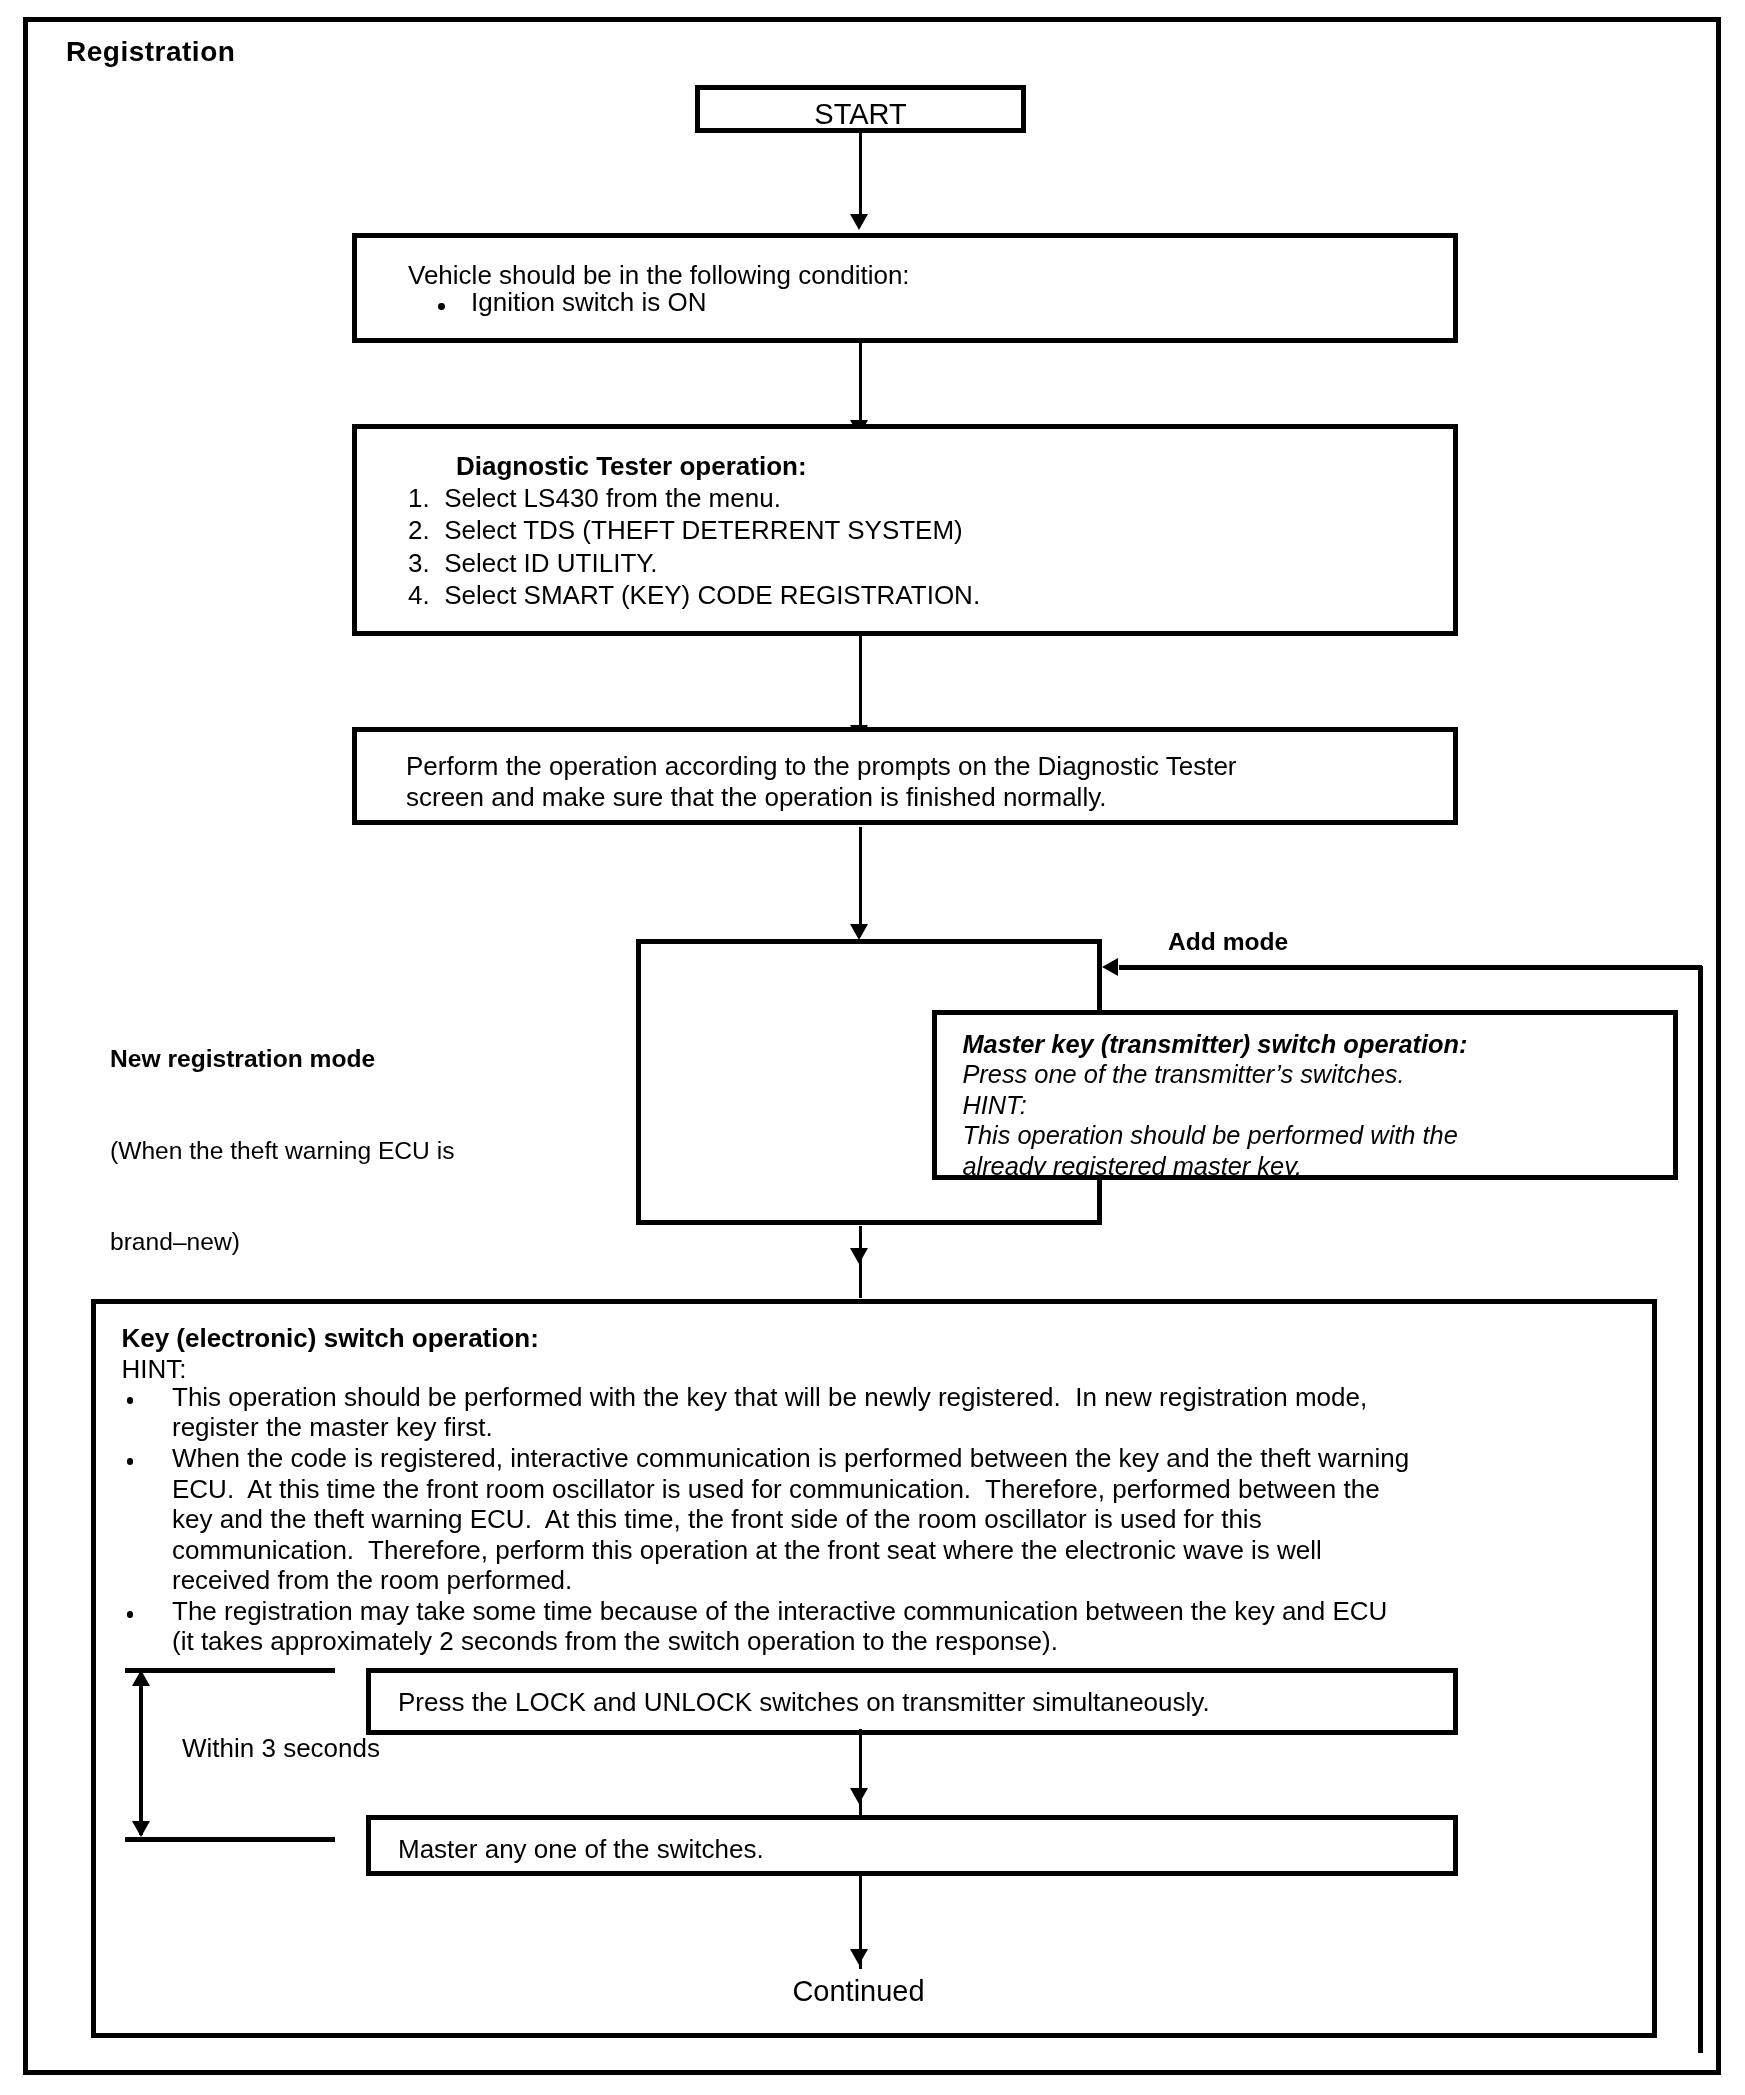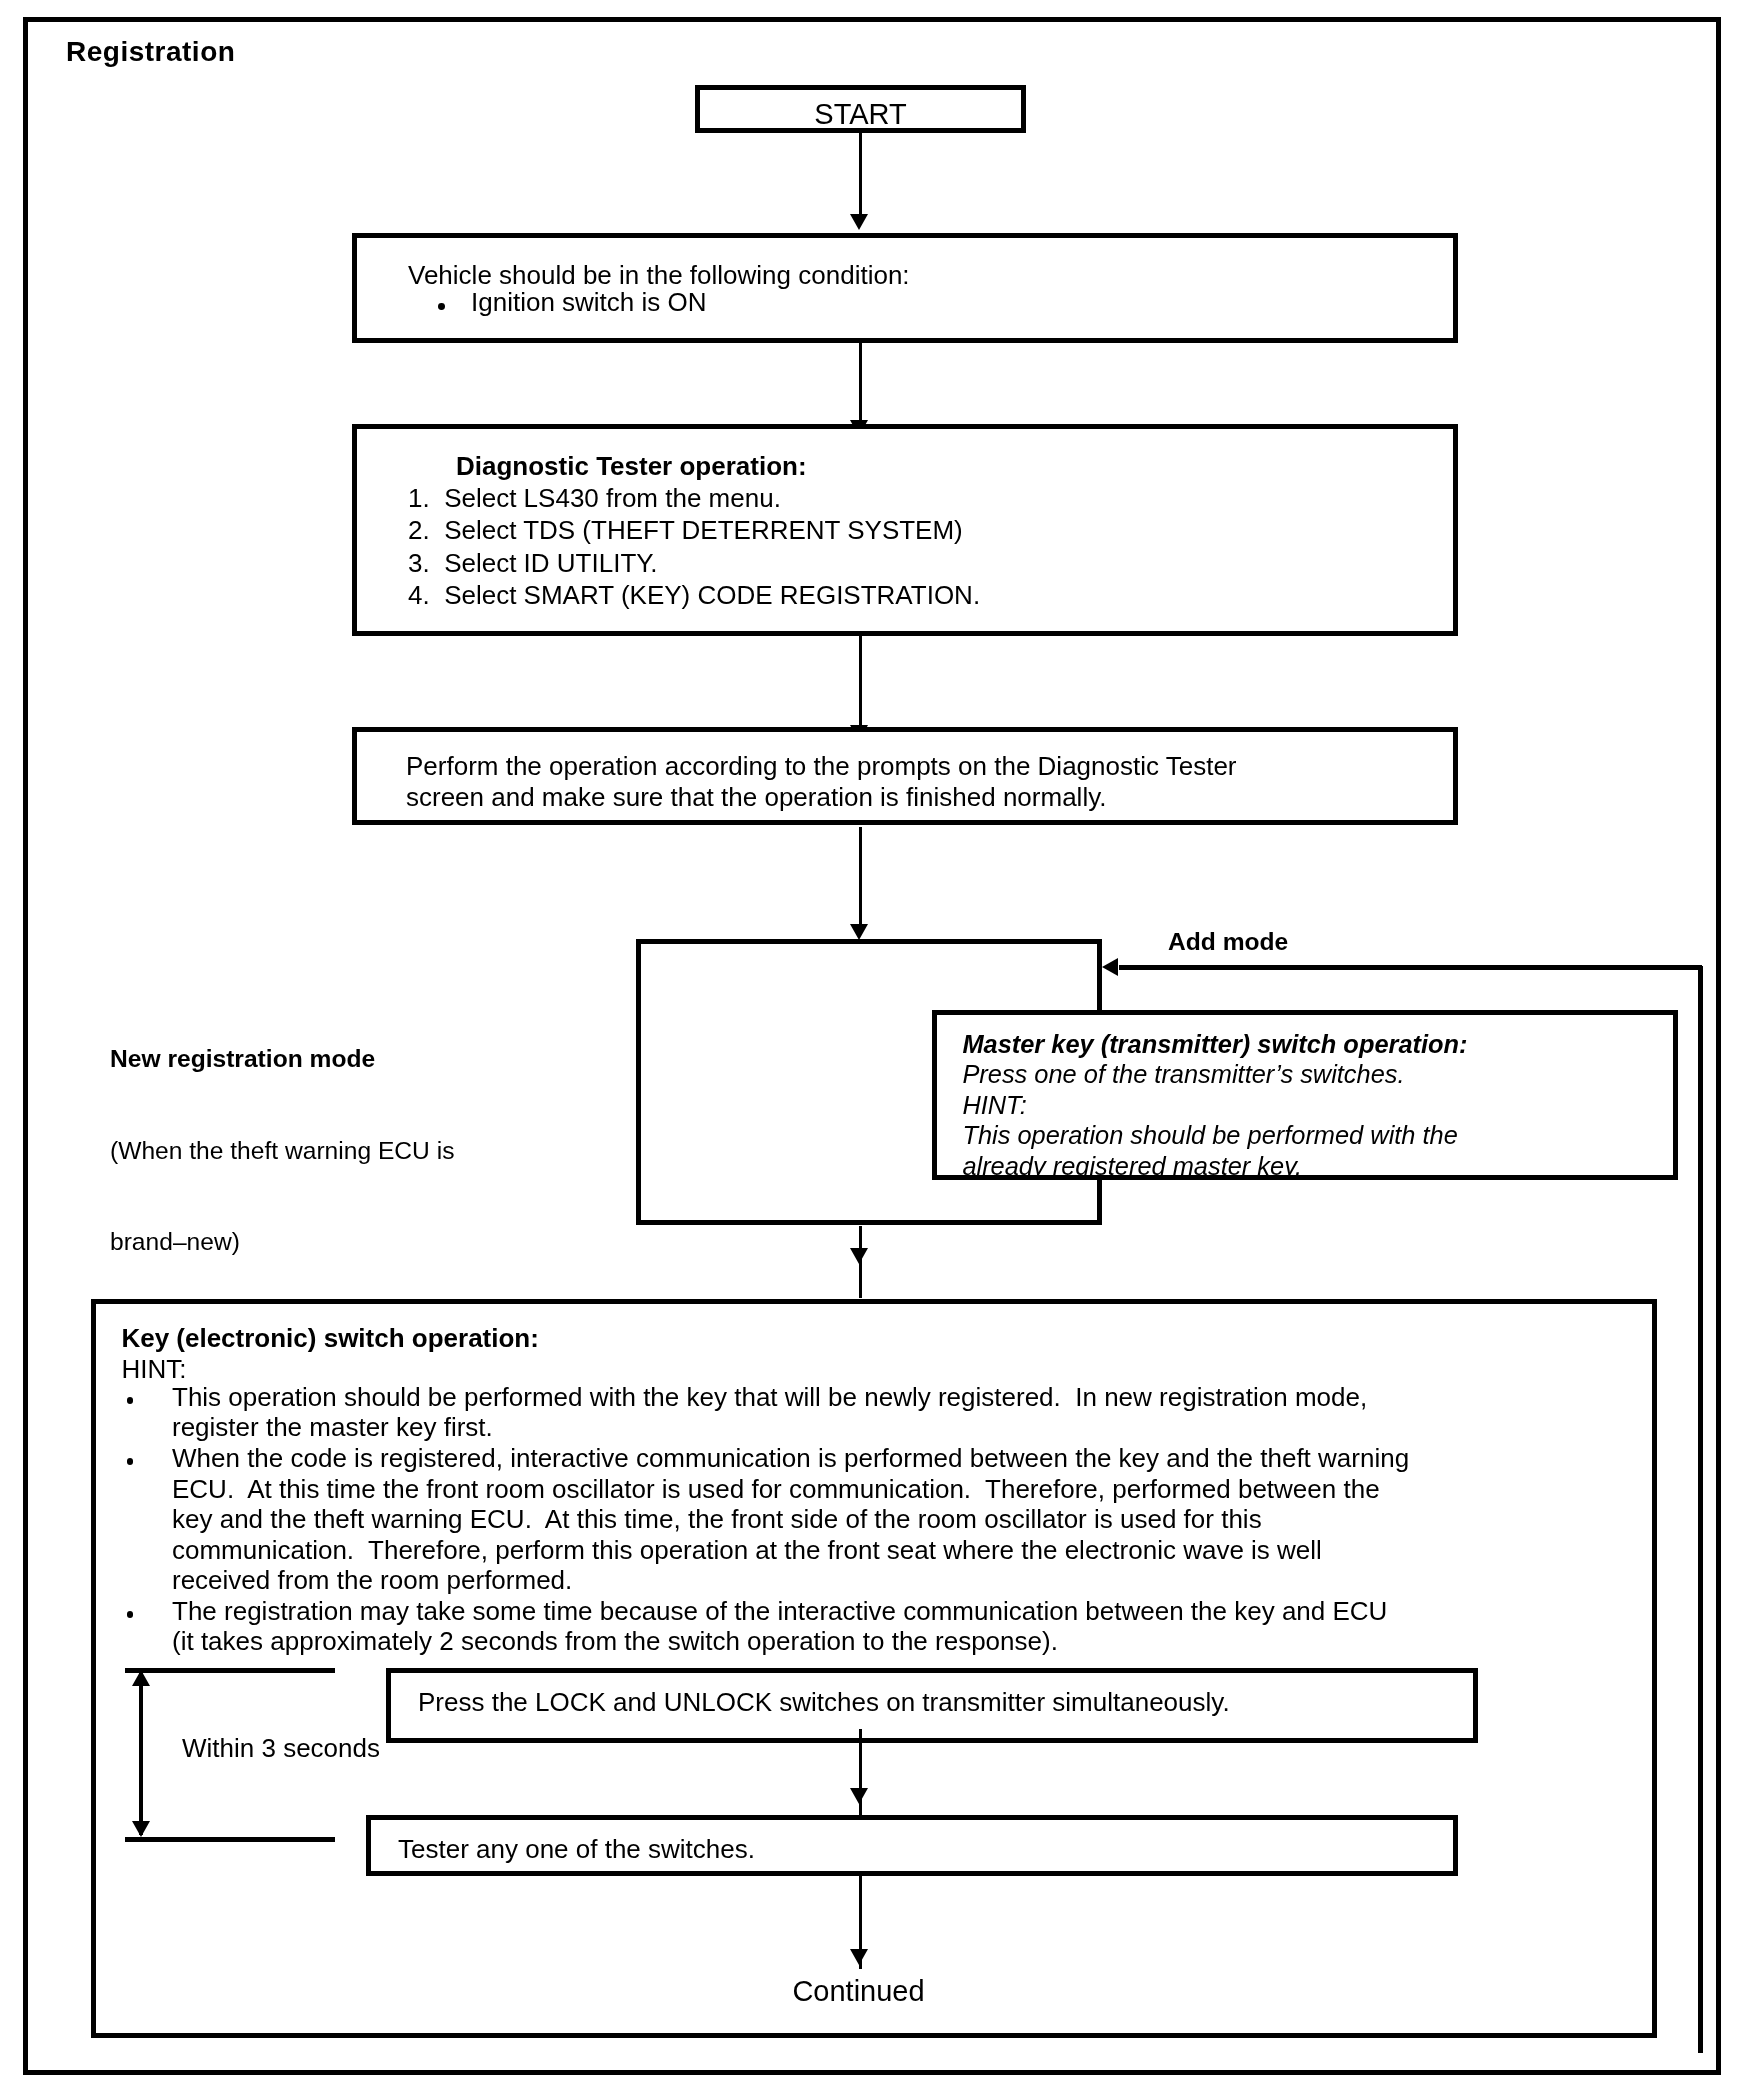--- a/index.html
+++ b/index.html
@@ -203,29 +203,29 @@
     <div class="txt" style="left:76px;top:322px;font-size:26px;">(it takes approximately 2 seconds from the switch operation to the response).</div>
   </div>
 
   <div class="hatch" style="left:125px;top:1668px;width:210px;"></div>
   <div class="hatch" style="left:125px;top:1837px;width:210px;"></div>
   <div class="vline" style="left:139px;top:1671px;height:164px;width:4.2px;"></div>
   <div class="arrow-up" style="left:132px;top:1670px;"></div>
   <div class="arrow-down" style="left:132px;top:1821px;"></div>
   <div class="plain" style="left:182px;top:1733px;font-size:26px;">Within 3 seconds</div>
 
-  <div class="box" style="left:366px;top:1668px;width:1092px;height:75px;margin-left:20px;">
+  <div class="box" style="left:366px;top:1668px;width:1092px;height:67px;">
     <div class="txt" style="left:27px;top:13.6px;font-size:26px;">Press the LOCK and UNLOCK switches on transmitter simultaneously.</div>
   </div>
 
   <div class="vline" style="left:859px;top:1729px;height:110px;"></div>
   <div class="arrow-down" style="left:850px;top:1788px;"></div>
 
   <div class="box" style="left:366px;top:1815px;width:1092px;height:61px;">
-    <div class="txt" style="left:27px;top:13.6px;font-size:26px;">Tester any one of the switches.</div>
+    <div class="txt" style="left:27px;top:13.6px;font-size:26px;">Master any one of the switches.</div>
   </div>
 
   <div class="vline" style="left:859px;top:1876px;height:93px;"></div>
   <div class="arrow-down" style="left:850px;top:1949px;"></div>
 
   <div class="center-text" style="left:689px;top:1975px;width:339px;font-size:29px;">Continued</div>
 
 </div>
 
 

